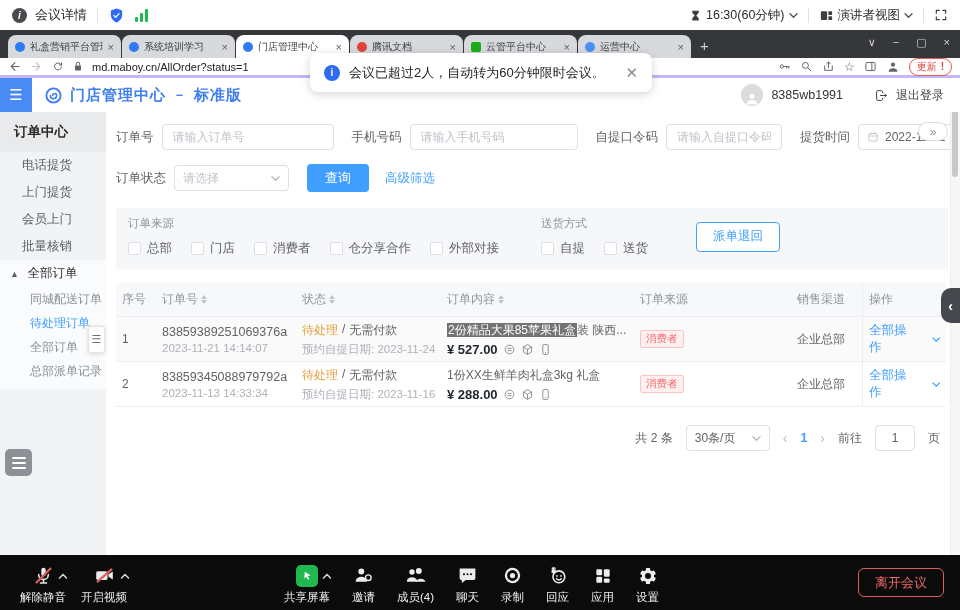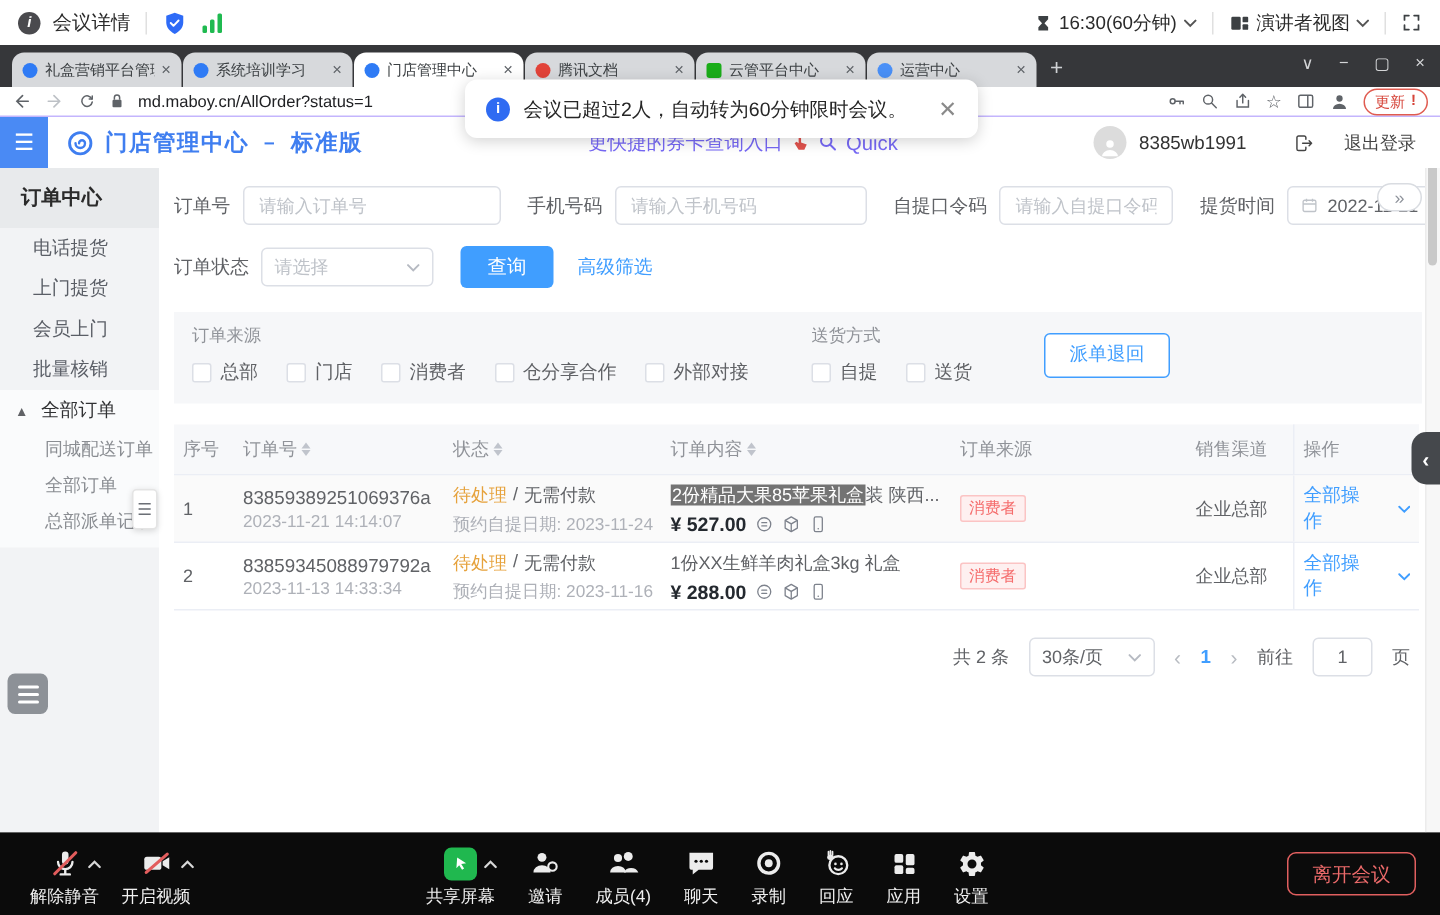--- a/index.html
+++ b/index.html
@@ -28,21 +28,21 @@
          display:flex; align-items:center; gap:5px; padding:0 7px; font-size:10px; color:#3c4043; overflow:hidden; }
   .tab.active { background:#fff; }
   .tab .fav { width:10px; height:10px; border-radius:50%; flex:none; }
   .fav.sq { border-radius:2px; }
   .tab .tlabel { white-space:nowrap; overflow:hidden; flex:1; }
   .tab .tclose { color:#5f6368; font-size:11px; flex:none; }
   .newtab { color:#cfd1d4; font-size:15px; margin:0 0 4px 8px; }
   .wctrl { position:absolute; right:10px; top:6px; display:flex; gap:17px; color:#d4d5d7; font-size:11px; }
 
   .addrbar { position:absolute; top:58px; left:0; right:0; height:20px; background:#fff;
-             border-bottom:1px solid #c4b5fd; display:flex; align-items:center; padding:0 8px; gap:9px; z-index:4; }
+             border-bottom:3px solid #c4b5fd; display:flex; align-items:center; padding:0 8px; gap:9px; z-index:4; }
   .addrbar svg { flex:none; }
   .url { font-size:11px; color:#202124; }
   .addr-spacer { flex:1; }
   .addr-icons { display:flex; align-items:center; gap:9px; color:#5f6368; }
   .star-g { font-size:12px; color:#5f6368; line-height:1; }
   .update-pill { display:flex; align-items:center; gap:4px; border:1px solid #e05b50; color:#d6453a;
                  border-radius:10px; padding:1px 7px; font-size:10px; }
 
   
   .banner { position:absolute; left:310px; top:53px; width:342px; height:39px; background:#fff;
@@ -60,21 +60,21 @@
             justify-content:center; font-size:15px; flex:none; }
   .brand { display:flex; align-items:center; gap:7px; margin-left:12px; }
   .brand-title { font-size:15px; font-weight:bold; color:#3f7ef0; letter-spacing:1px; }
   .promo { position:absolute; left:392px; top:50%; transform:translateY(-50%); display:flex; align-items:center; gap:5px; }
   .promo .ptxt { color:#7668f5; font-size:13px; }
   .quick { color:#7668f5; font-size:13.5px; }
   .hdr-right { margin-left:auto; display:flex; align-items:center; gap:8px; padding-right:16px; }
   .avatar { width:22px; height:22px; border-radius:50%; background:#dcdcdc; overflow:hidden; display:flex;
             align-items:flex-end; justify-content:center; }
   .uname { font-size:12.5px; color:#333; margin-right:24px; }
-  .logout { display:flex; align-items:center; gap:20px; font-size:12px; color:#444;font-family:Liberation Mono, monospace; }
+  .logout { display:flex; align-items:center; gap:8px; font-size:12px; color:#444;font-family:Liberation Mono, monospace; }
 
   
   .workarea { position:absolute; top:112px; left:0; right:0; bottom:55px; background:#fff; }
 
   .sidebar { position:absolute; left:0; top:0; width:106px; bottom:0; background:#f2f3f5; }
   .side-head { height:40px; line-height:40px; padding-left:14px; font-size:13.5px; font-weight:bold;
                color:#2b2b2b; background:#e8eaec; }
   .side-item { height:27px; line-height:27px; padding-left:22px; font-size:12.5px; color:#5a5e66; }
   .side-group { background:#fafbfc; padding-bottom:6px; }
   .group-row { height:27px; line-height:27px; padding-left:10px; font-size:12.5px; color:#303133; }
@@ -327,31 +327,20 @@
   <div class="burger">☰</div>
   <div class="brand">
     <svg width="19" height="19" viewBox="0 0 24 24">
       <circle cx="12" cy="12" r="9" stroke="#3f7ef0" stroke-width="2.4" fill="none"></circle>
       <path d="M8 12a4 4 0 0 0 8 0 2.5 2.5 0 0 0-5 0" stroke="#3f7ef0" stroke-width="2" fill="none" stroke-linecap="round"></path>
     </svg>
     <span class="brand-title">门店管理中心</span>
     <span class="brand-title" style="font-size:13px">－</span>
     <span class="brand-title">标准版</span>
   </div>
-  <div class="promo">
-    <span class="ptxt">更快捷的券卡查询入口</span>
-    <svg width="13" height="13" viewBox="0 0 24 24">
-      <path d="M10 3v9l-2.5-2L5 12l5 8h7l3-6.5L13 11V3z" fill="#e0524d"></path>
-    </svg>
-    <svg width="14" height="14" viewBox="0 0 24 24">
-      <circle cx="10" cy="10" r="6" stroke="#7668f5" stroke-width="2.2" fill="none"></circle>
-      <path d="M14.8 14.8L20 20" stroke="#7668f5" stroke-width="2.2" stroke-linecap="round"></path>
-    </svg>
-    <span class="quick">Quick</span>
-  </div>
   <div class="hdr-right">
     <span class="avatar">
       <svg width="16" height="15" viewBox="0 0 24 24">
         <circle cx="12" cy="8" r="4" fill="#fff"></circle>
           <path d="M3.5 21a8.5 6.5 0 0 1 17 0z" fill="#fff"></path>
       </svg>
     </span>
     <span class="uname">8385wb1991</span>
     <span class="logout">
       <svg width="13" height="13" viewBox="0 0 24 24">
@@ -370,20 +359,21 @@
     <div class="side-item">电话提货</div>
     <div class="side-item">上门提货</div>
     <div class="side-item">会员上门</div>
     <div class="side-item">批量核销</div>
     <div class="side-group">
       <div class="group-row">
         <span class="tri">▲</span>
         <span>全部订单</span>
       </div>
       <div class="side-sub">同城配送订单</div>
+      <div class="side-sub active">待处理订单</div>
       <div class="side-sub">全部订单</div>
       <div class="side-sub">总部派单记录</div>
     </div>
   </div>
 
   <div class="main">
 
     <div class="frow frow1">
       <div class="fgroup">
         <span class="flabel">订单号</span>

